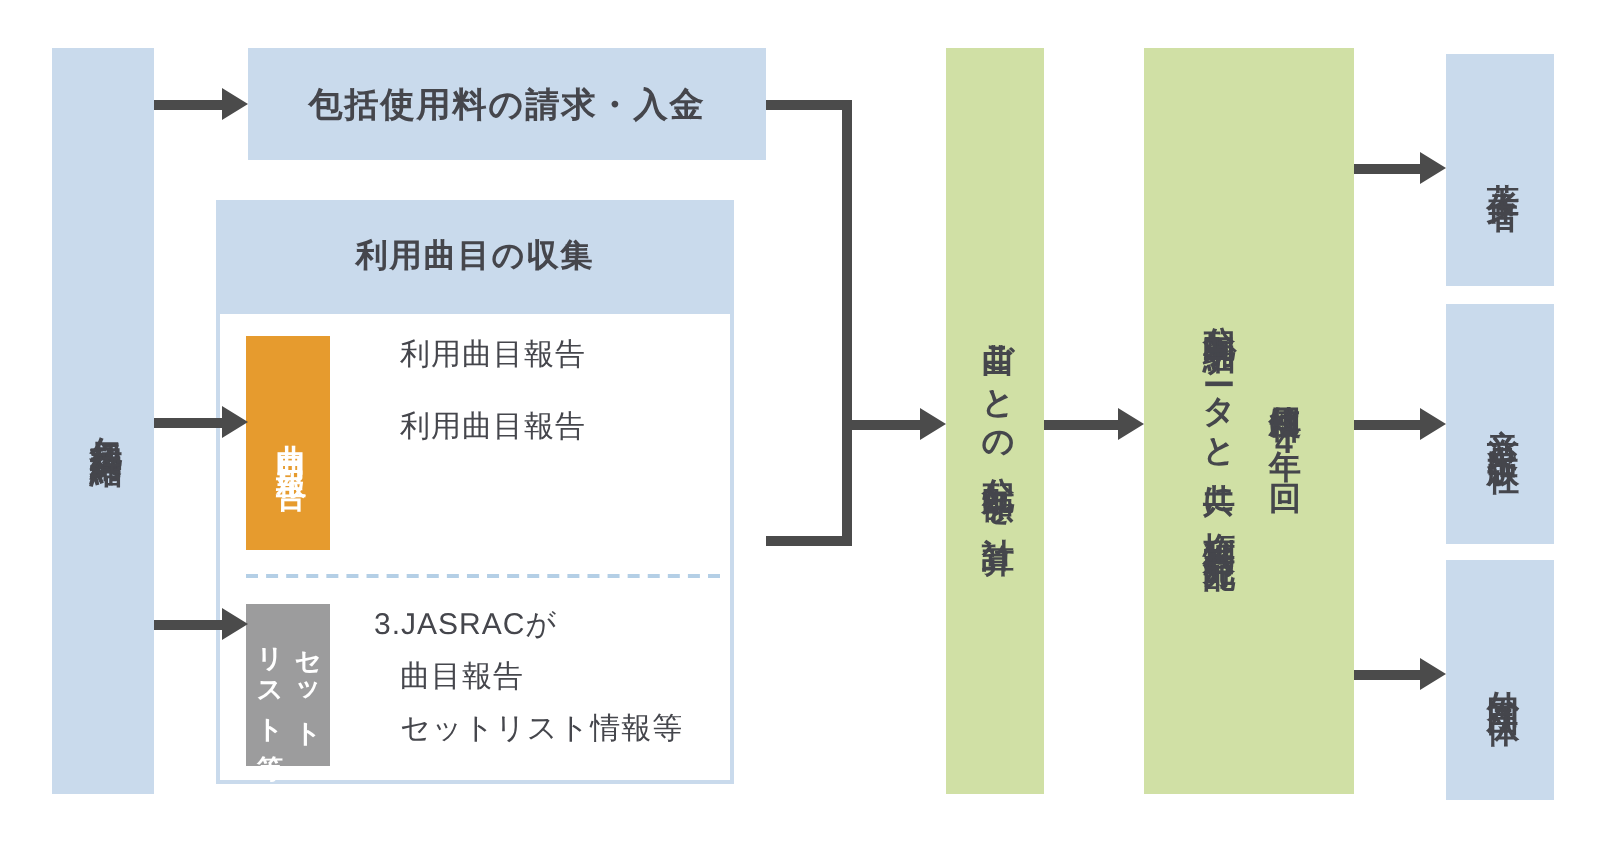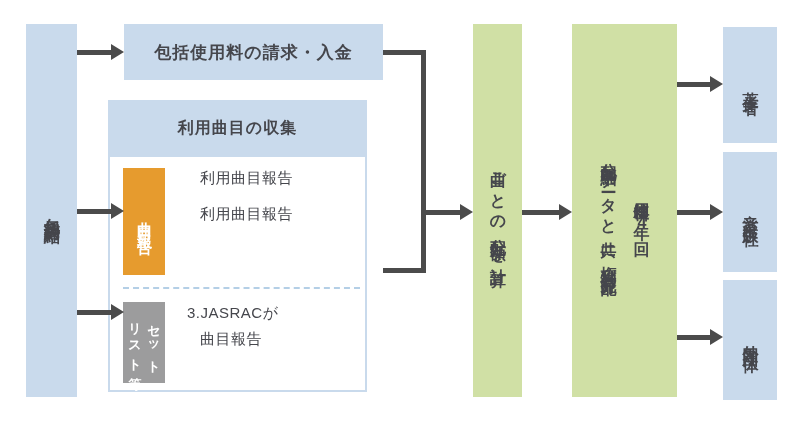--- a/index.html
+++ b/index.html
@@ -101,20 +101,21 @@
   <div class="abs divider"></div>
 
   <div class="abs tag tag-gray">
     <span class="vtext">セット</span>
     <span class="vtext">リスト等</span>
   </div>
 
   <div class="abs item-setlist">
     <div>3.JASRACが</div>
     <div class="indent">曲目報告</div>
+    <div class="indent">セットリスト情報等</div>
   </div>
 </div>
 
 <div class="abs greenbar center calc-bar">
   <span class="vtext">曲ごとの分配額を計算</span>
 </div>
 
 <div class="abs greenbar dist-bar">
   <span class="vtext col-fee"><span>使用料は年</span><span class="tcy">4</span><span>回</span></span>
   <span class="vtext col-detail">分配明細データと共に権利者宛分配</span>

